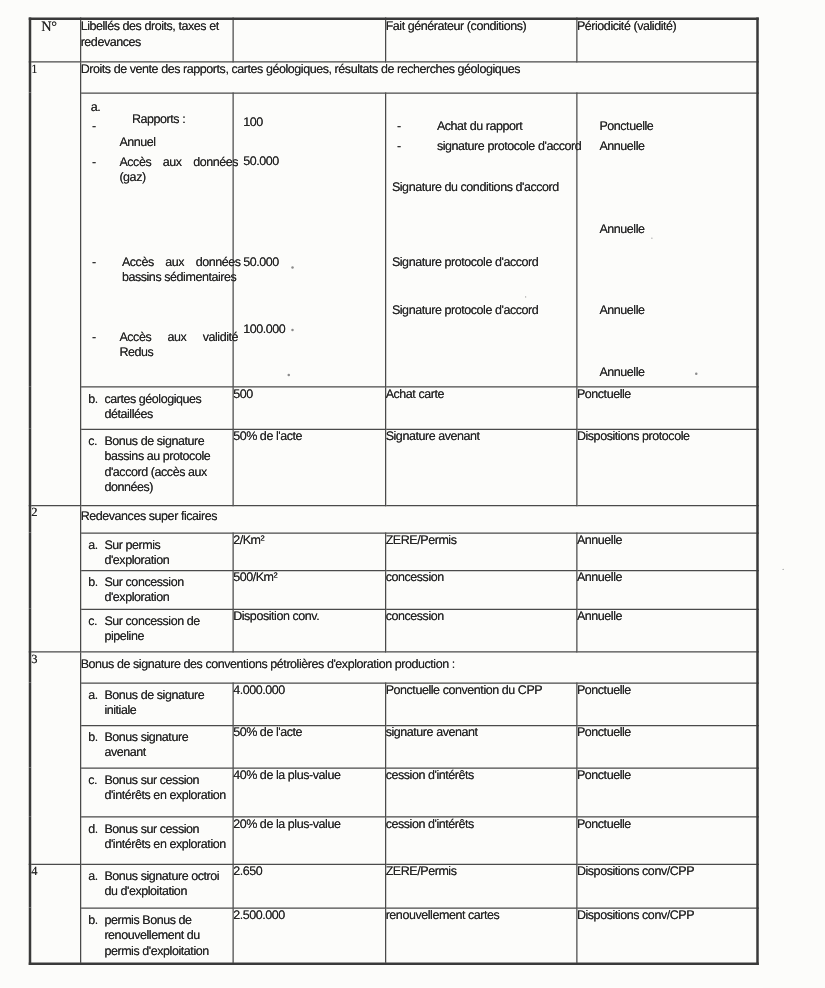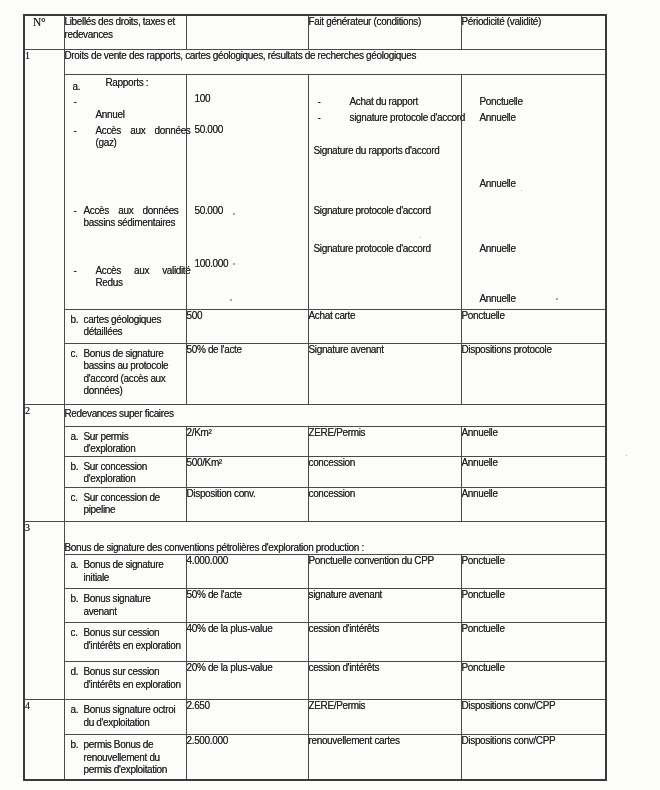--- a/index.html
+++ b/index.html
@@ -58,42 +58,42 @@
     </tr>
 
     <tr style="height:25px">
       <td class="numcell" rowspan="4">1</td>
       <td class="sec" colspan="4">Droits de vente des rapports, cartes géologiques, résultats de recherches géologiques</td>
     </tr>
 
     <tr style="height:235px">
       <td class="blk">
         <span class="abs" style="left:8px;top:6px">a.</span>
-        <span class="abs" style="left:41px;top:2px">Rapports :</span>
+        <span class="abs" style="left:41px;top:15px">Rapports :</span>
         <span class="abs" style="left:9px;top:21px">-</span>
         <span class="abs" style="left:31px;top:34px">Annuel</span>
         <span class="abs" style="left:9px;top:50px">-</span>
         <span class="abs jst" style="left:31px;top:50px">Accès aux données (gaz)</span>
         <span class="abs" style="left:9px;top:130px">-</span>
-        <span class="abs jst" style="left:19px;top:130px">Accès aux données bassins sédimentaires</span>
+        <span class="abs jst" style="left:33px;top:130px">Accès aux données bassins sédimentaires</span>
         <span class="abs" style="left:9px;top:190px">-</span>
         <span class="abs jst" style="left:31px;top:190px">Accès aux validité Redus</span>
       </td>
       <td class="blk">
         <span class="abs" style="left:8px;top:18px">100</span>
         <span class="abs" style="left:8px;top:49px">50.000</span>
         <span class="abs" style="left:8px;top:130px">50.000</span>
         <span class="abs" style="left:8px;top:183px">100.000</span>
       </td>
       <td class="blk">
         <span class="abs" style="left:9px;top:21px">-</span>
         <span class="abs" style="left:41px;top:21px">Achat du rapport</span>
         <span class="abs" style="left:9px;top:37px">-</span>
         <span class="abs" style="left:41px;top:37px">signature protocole d'accord</span>
-        <span class="abs" style="left:5px;top:70px">Signature du rapports d'accord</span>
+        <span class="abs" style="left:5px;top:70px">Signature du conditions d'accord</span>
         <span class="abs" style="left:5px;top:130px">Signature protocole d'accord</span>
         <span class="abs" style="left:5px;top:168px">Signature protocole d'accord</span>
       </td>
       <td class="blk">
         <span class="abs" style="left:18px;top:21px">Ponctuelle</span>
         <span class="abs" style="left:18px;top:37px">Annuelle</span>
         <span class="abs" style="left:18px;top:103px">Annuelle</span>
         <span class="abs" style="left:18px;top:168px">Annuelle</span>
         <span class="abs" style="left:18px;top:218px">Annuelle</span>
       </td>
@@ -156,21 +156,21 @@
               <span class="lbl">Sur concession de pipeline</span>
             </div>
       </td>
       <td class="amt">Disposition conv.</td>
       <td class="fait">concession</td>
       <td class="per-c">Annuelle</td>
     </tr>
 
     <tr style="height:25px">
       <td class="numcell" rowspan="5">3</td>
-      <td class="sec" colspan="4" style="padding-top:20px">Bonus de signature des conventions pétrolières d'exploration production :</td>
+      <td class="sec" colspan="4" style="padding-top:4px">Bonus de signature des conventions pétrolières d'exploration production :</td>
     </tr>
     <tr style="height:34px">
       <td>
         <div class="lblwrap">
               <span class="enum">a.</span>
               <span class="lbl">Bonus de signature initiale</span>
             </div>
       </td>
       <td class="amt">4.000.000</td>
       <td class="fait">Ponctuelle convention du CPP</td>

